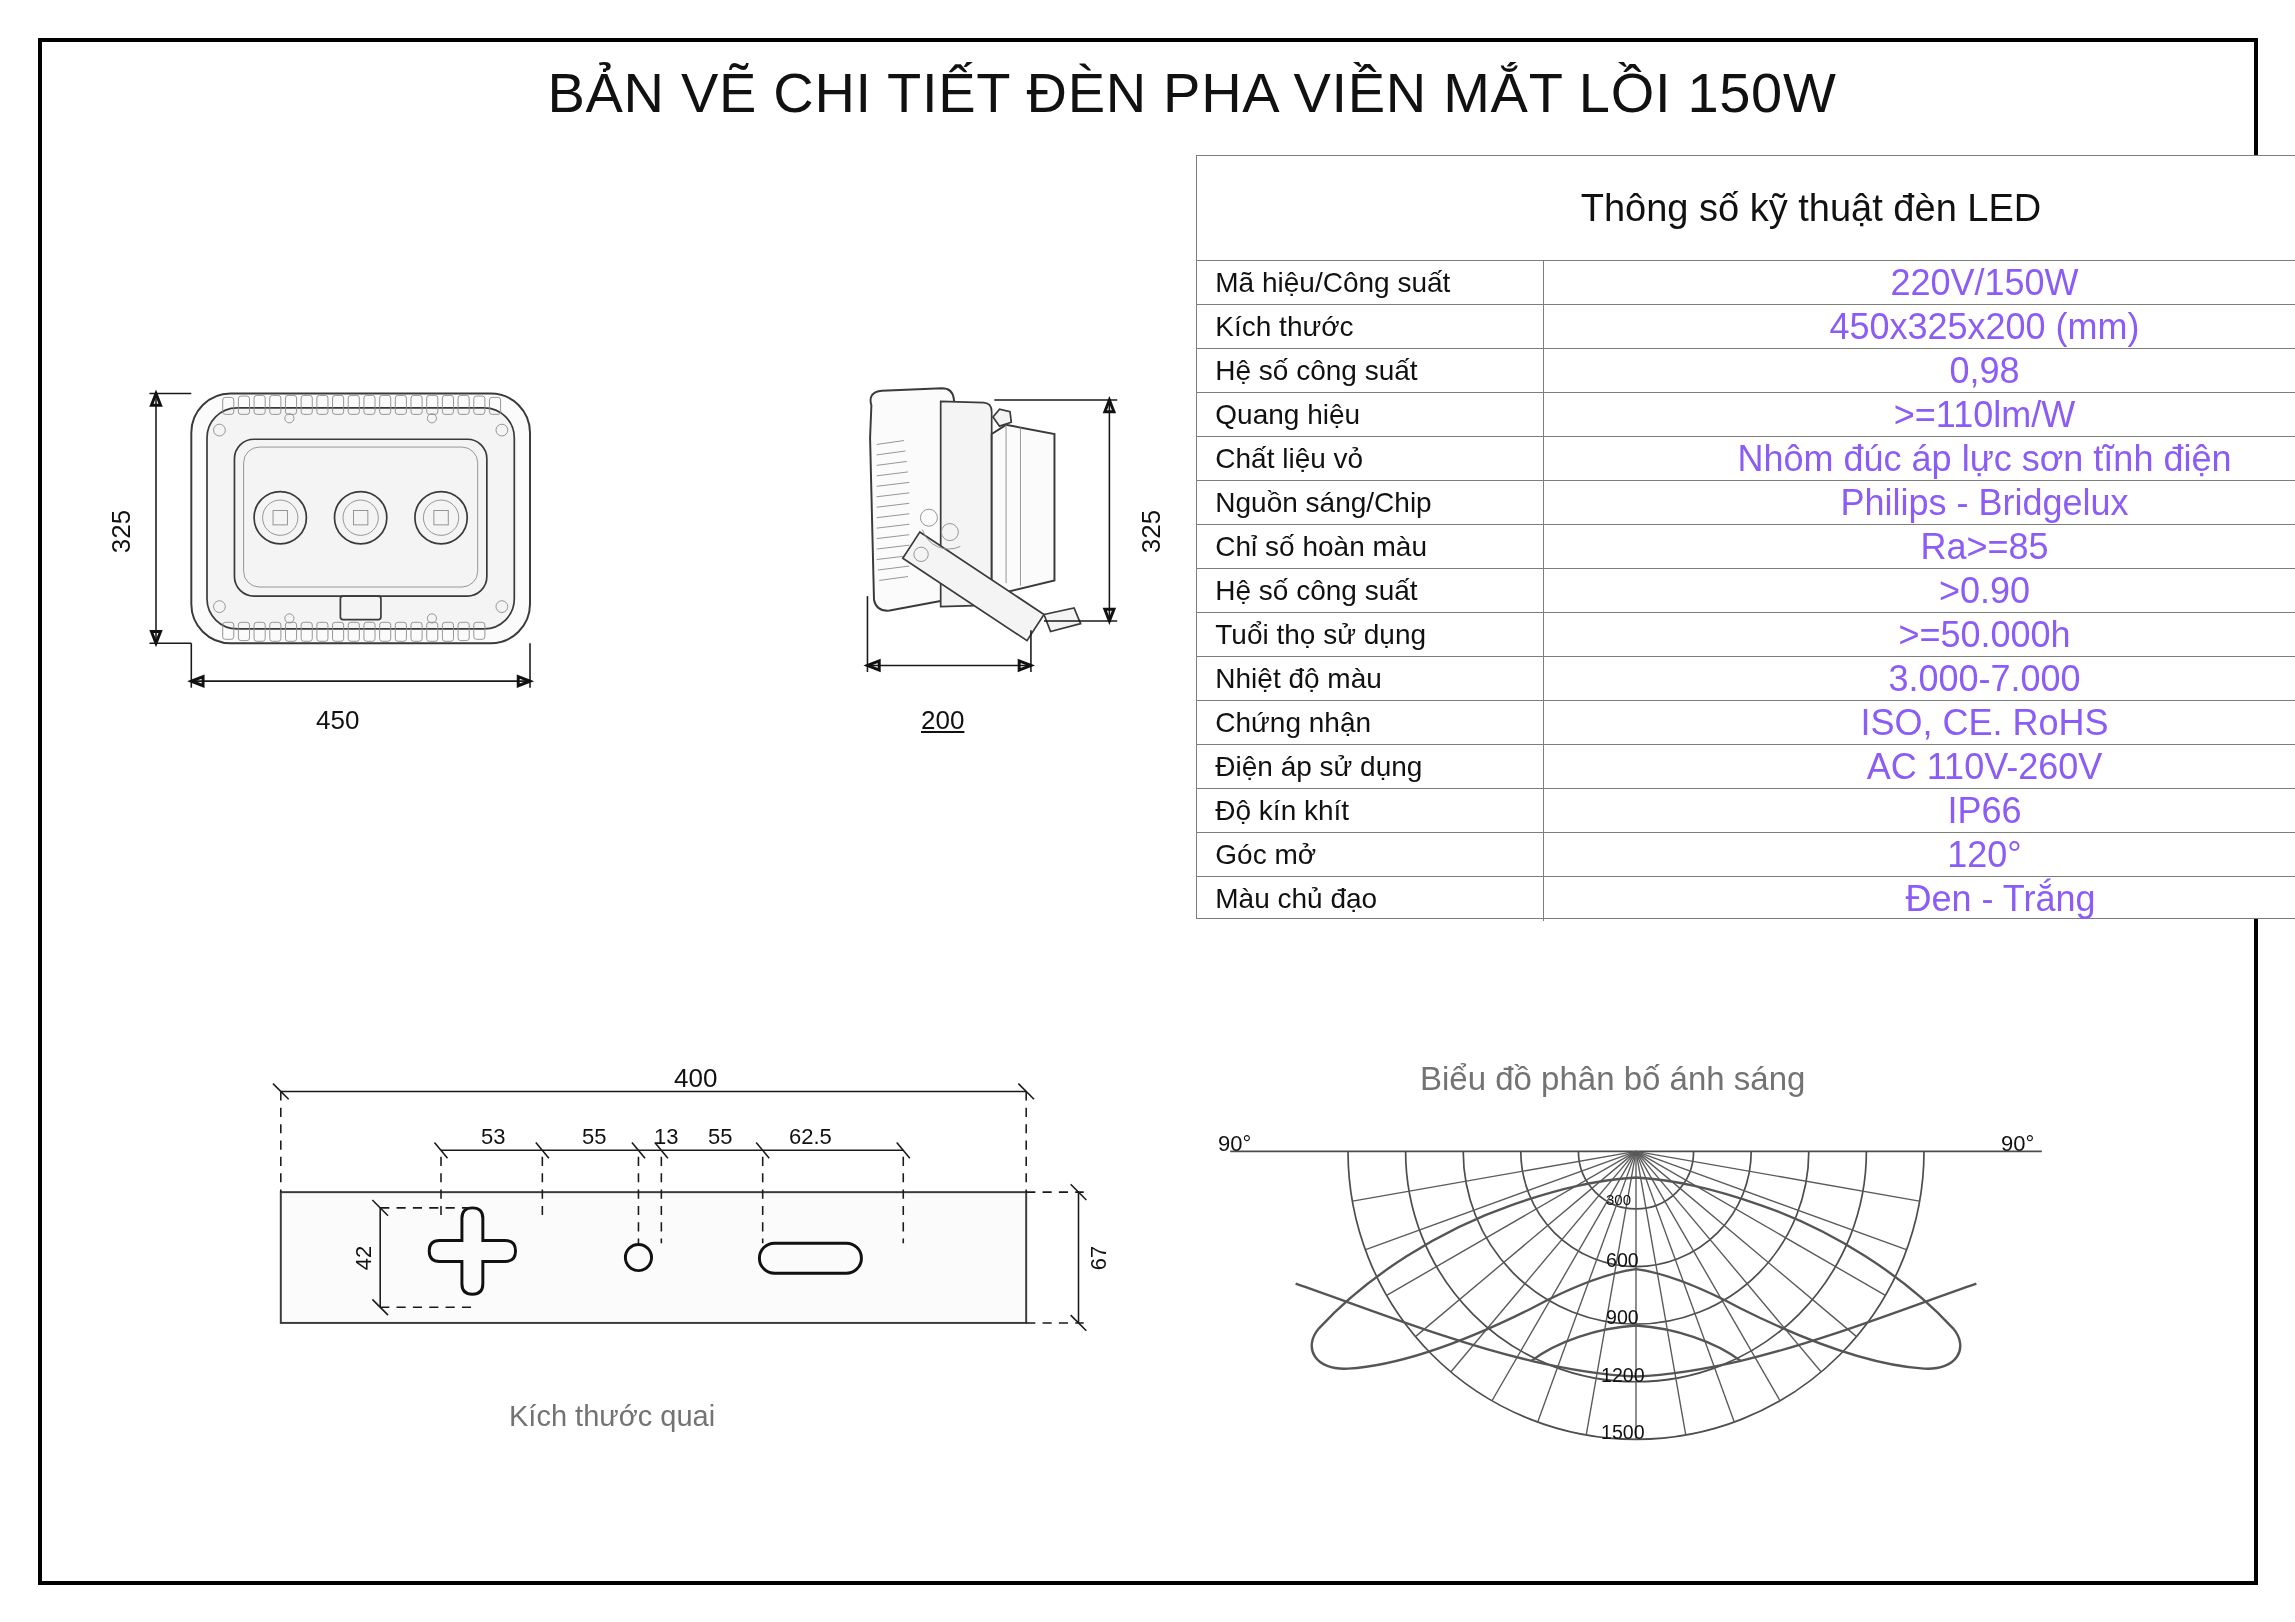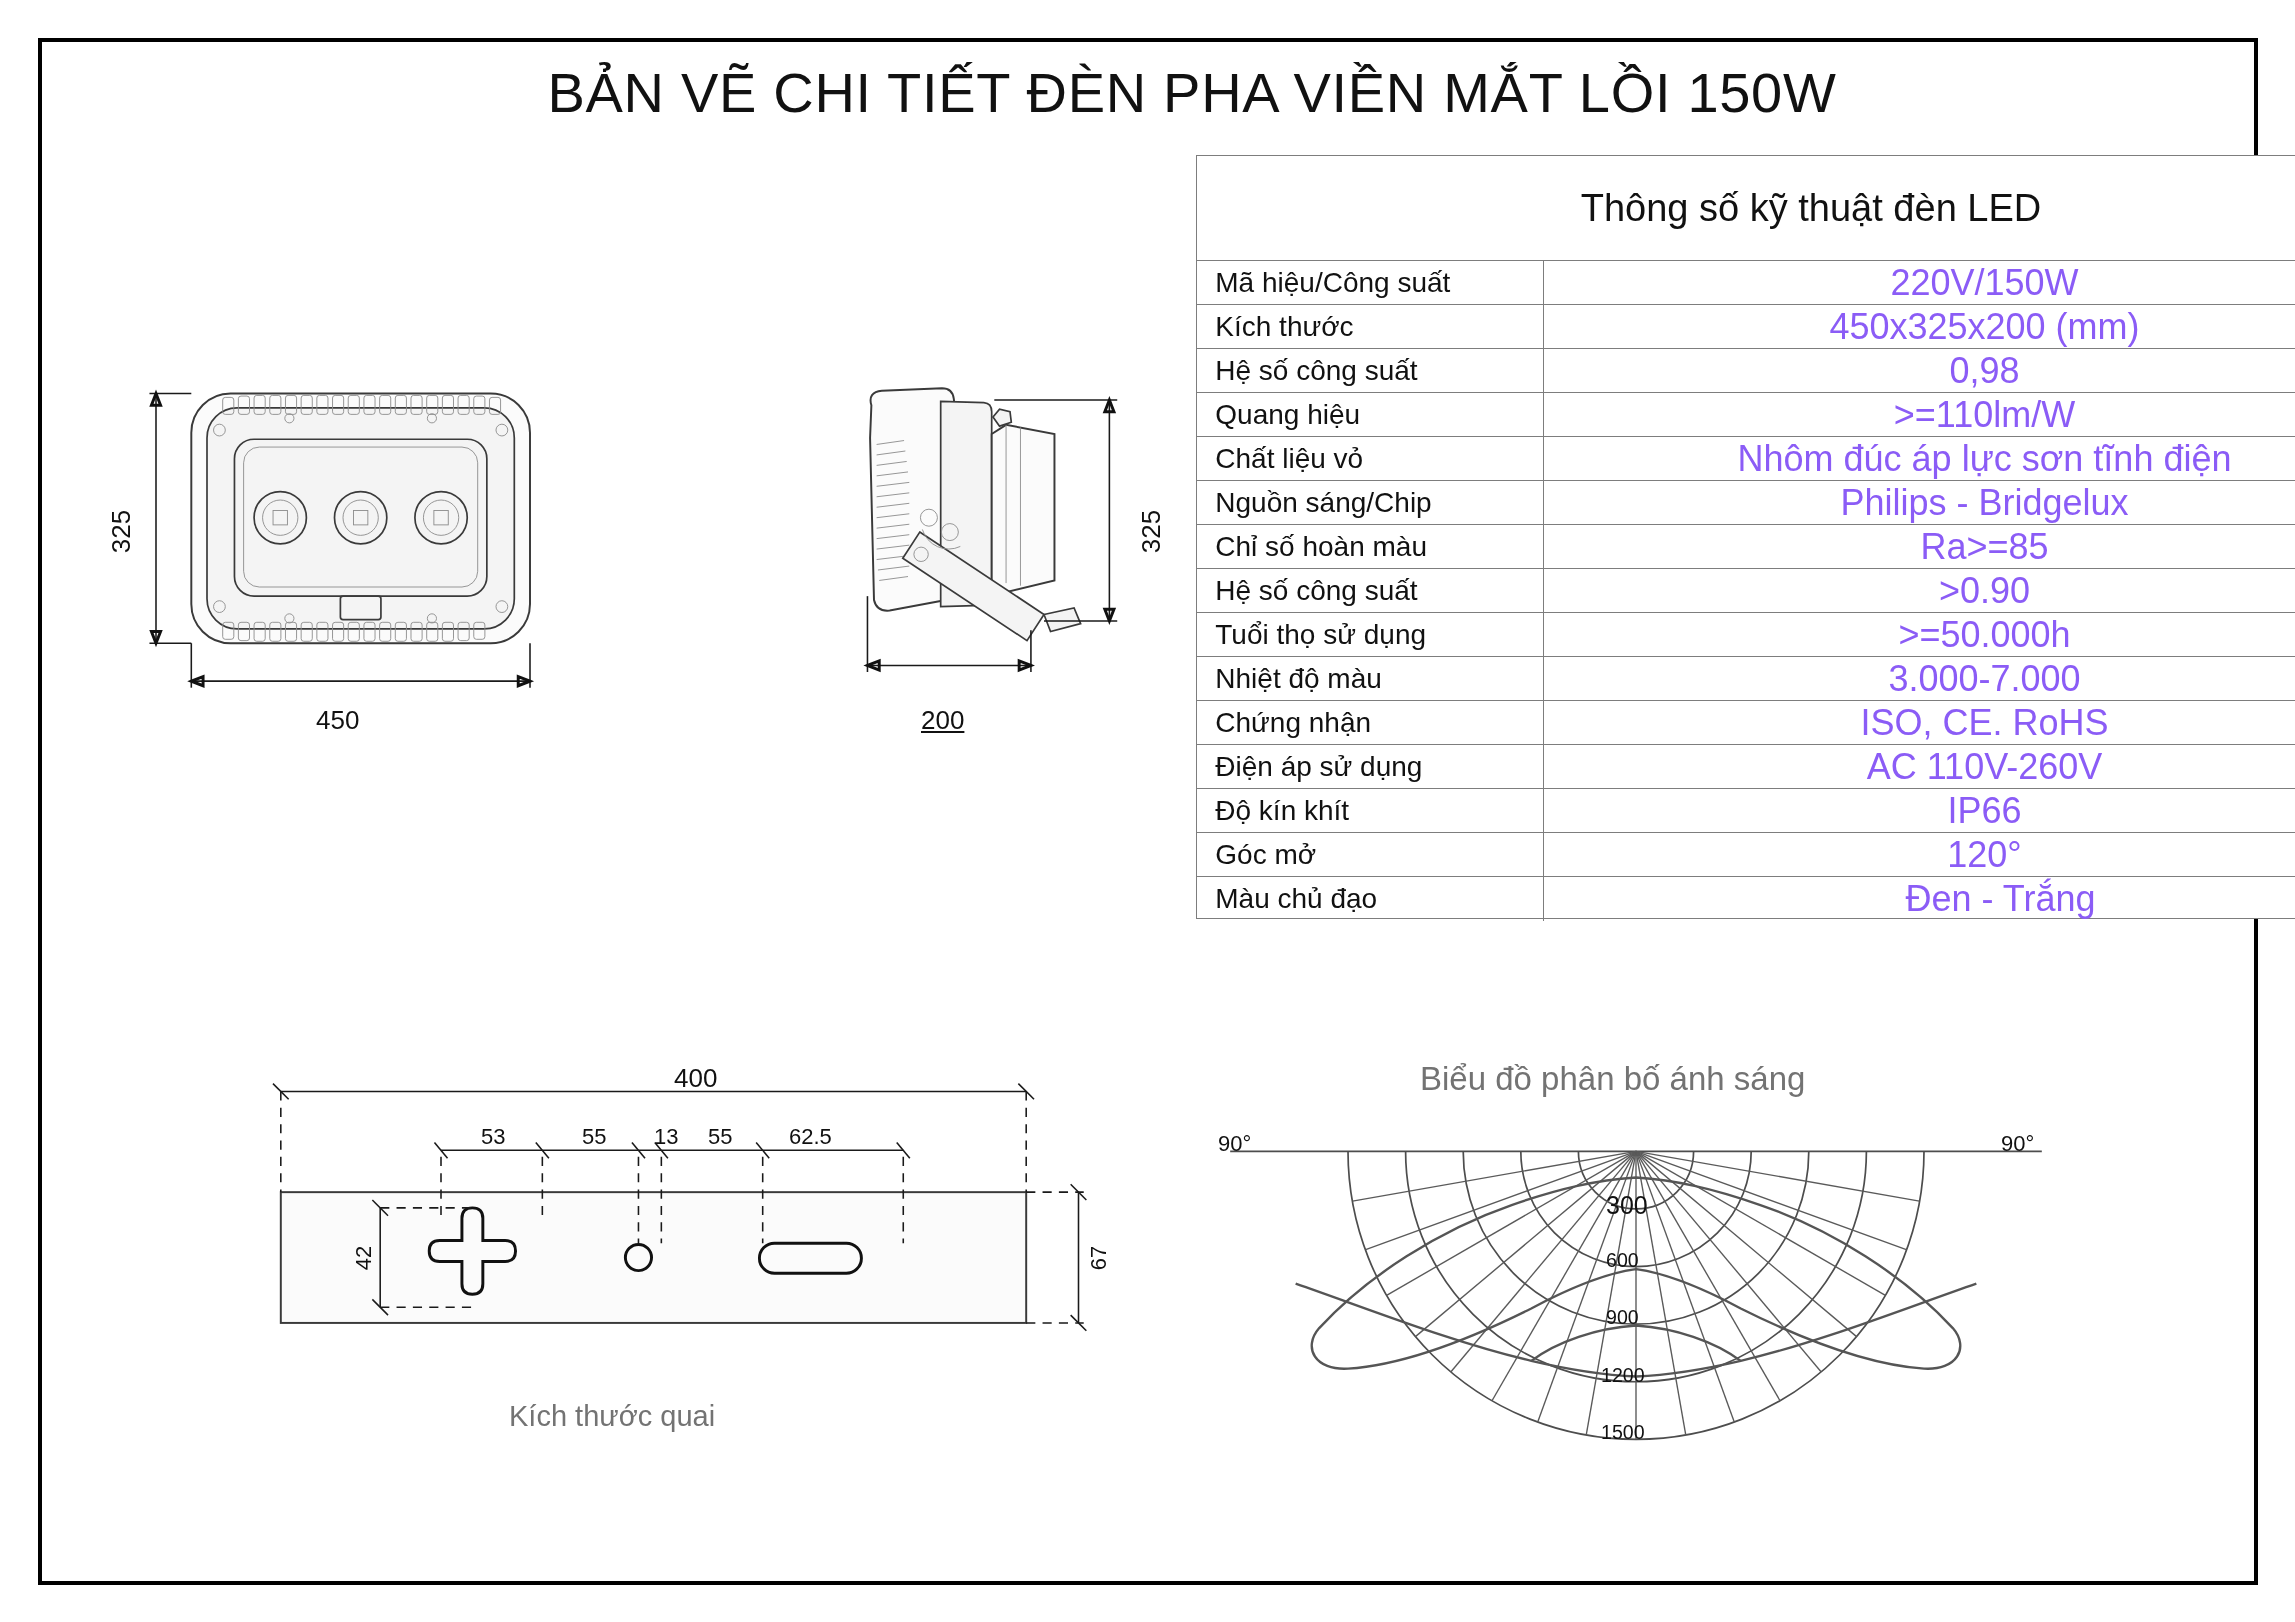--- a/index.html
+++ b/index.html
@@ -448,20 +448,20 @@
                C 705 402, 760 394, 820 380
                C 940 352, 1070 300, 1180 262"></path>
       <path class="curve-ln" d="M500 380 C 540 350, 600 330, 660 326
                C 720 330, 780 350, 820 380"></path>
     </svg>
   </div>
 
   <div class="dim-text small" style="left:1218px; top:1131px;">90°</div>
   <div class="dim-text small" style="left:2001px; top:1131px;">90°</div>
 
-  <div class="dim-text small" style="left:1606px; top:1191px; font-size:25px;">300</div>
+  <div class="dim-text small" style="left:1606px; top:1191px; font-size:15px;">300</div>
   <div class="dim-text small" style="left:1606px; top:1249px; font-size:19.6px;">600</div>
   <div class="dim-text small" style="left:1606px; top:1306px; font-size:19.6px;">900</div>
   <div class="dim-text small" style="left:1601px; top:1364px; font-size:19.6px;">1200</div>
   <div class="dim-text small" style="left:1601px; top:1421px; font-size:19.6px;">1500</div>
 
 </div>
 
 
 </body></html>

